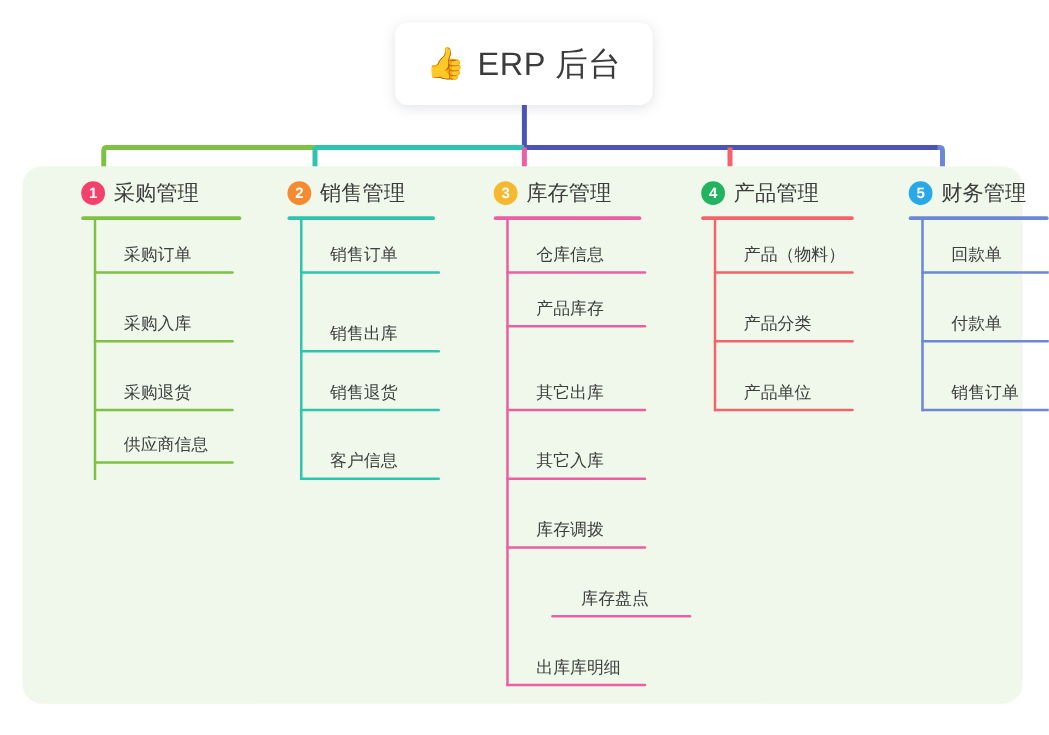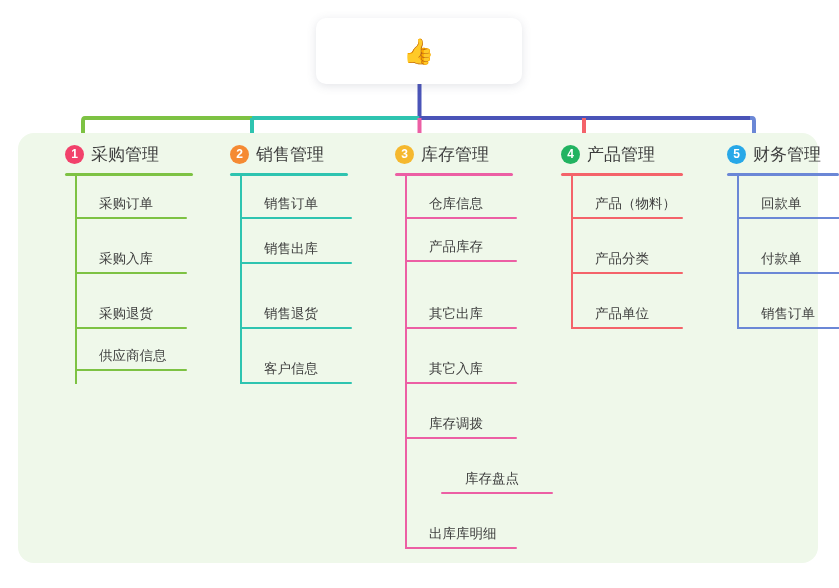--- a/index.html
+++ b/index.html
@@ -164,20 +164,21 @@
 
     <path id="drop-0" fill="none" stroke-width="4" stroke-linecap="butt" d="M 87 118 L 85 118 Q 83 118 83 121 L 83 152" stroke="#7dc243"></path>
     <path id="drop-1" fill="none" stroke-width="4" stroke-linecap="butt" d="M 252 118 L 252 152" stroke="#2ec4b0"></path>
     <path id="drop-2" fill="none" stroke-width="4" stroke-linecap="butt" d="M 419.5 118 L 419.5 152" stroke="#ec5fa4"></path>
     <path id="drop-3" fill="none" stroke-width="4" stroke-linecap="butt" d="M 584 118 L 584 152" stroke="#f4636a"></path>
     <path id="drop-4" fill="none" stroke-width="4" stroke-linecap="butt" d="M 750 118 L 752 118 Q 754 118 754 121 L 754 152" stroke="#6b87d6"></path>
   </svg>
 
   <div class="root-card">
     <span class="root-emoji">👍</span>
+    <span class="root-title">ERP 后台</span>
   </div>
 
   <div class="panel"></div>
 
   <div class="columns" id="columns-host">
       <div class="column" style="left: 29px;">
         <div class="col-head">
           <span class="badge" style="background: rgb(242, 65, 107);">1</span>
           <span class="col-title">采购管理</span>
         </div>
@@ -204,21 +205,21 @@
         <div class="col-head">
           <span class="badge" style="background: rgb(245, 138, 51);">2</span>
           <span class="col-title">销售管理</span>
         </div>
         <div class="col-rule" style="width: 118px; background: rgb(46, 196, 176);"></div>
         <div class="spine" style="height: 209px; background: rgb(46, 196, 176);"></div>
         <div class="leaf" style="top: 56px;">
           <span class="leaf-label">销售订单</span>
           <div class="leaf-rule" style="background: rgb(46, 196, 176);"></div>
         </div>
-        <div class="leaf" style="top: 101px;">
+        <div class="leaf" style="top: 119px;">
           <span class="leaf-label">销售出库</span>
           <div class="leaf-rule" style="background: rgb(46, 196, 176);"></div>
         </div>
         <div class="leaf" style="top: 166px;">
           <span class="leaf-label">销售退货</span>
           <div class="leaf-rule" style="background: rgb(46, 196, 176);"></div>
         </div>
         <div class="leaf" style="top: 221px;">
           <span class="leaf-label">客户信息</span>
           <div class="leaf-rule" style="background: rgb(46, 196, 176);"></div>

